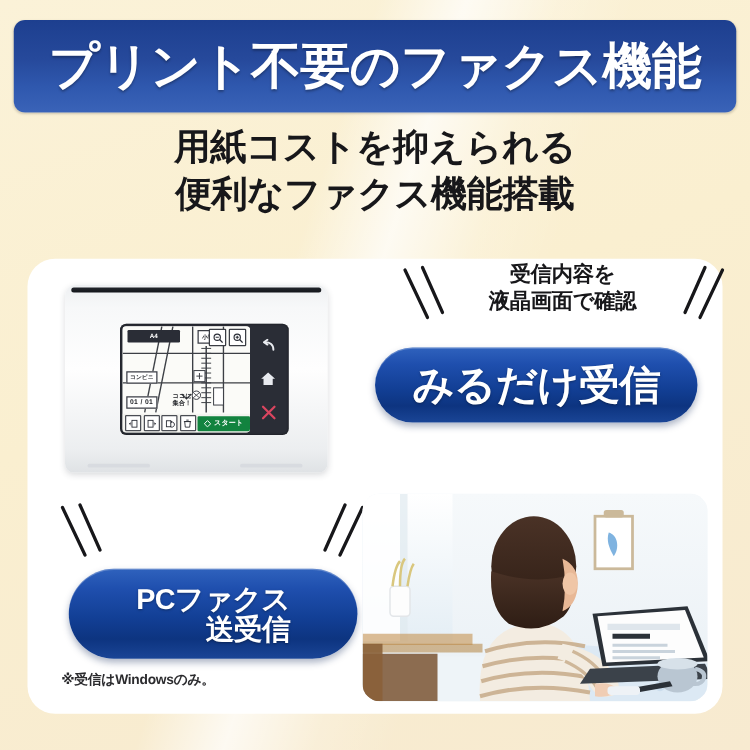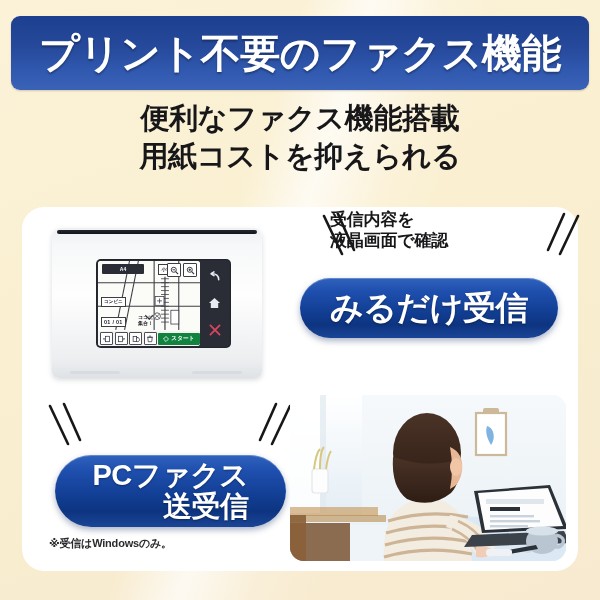--- a/index.html
+++ b/index.html
@@ -108,37 +108,37 @@
     width:11px;height:11px;background:#fff;border:1px solid #4a4d54;border-radius:1px;
     display:flex;align-items:center;justify-content:center;
   }
   .startbtn{
     flex:1;height:12px;background:#12833f;border-radius:1px;color:#fff;
     font-size:5.6px;font-weight:bold;display:flex;align-items:center;
     justify-content:center;gap:2px;letter-spacing:.2px;
   }
 
   
-  .callout{position:absolute;}
+  .callout{position:absolute;text-align:center;}
   .callout-text{
     color:#17171a;font-size:17px;font-weight:bold;line-height:1.22;
     letter-spacing:-.2px;white-space:nowrap;
   }
   .slash{position:absolute;stroke:#17171a;stroke-width:2.6;stroke-linecap:round;}
 
   .pill{
     position:absolute;border-radius:999px;
     background:linear-gradient(180deg,#2f62bd 0%,#1f4fae 22%,#123f95 55%,#0d3480 78%,#1a4596 100%);
     box-shadow:0 3px 6px rgba(18,40,90,.35),inset 0 1px 0 rgba(255,255,255,.25);
     display:flex;align-items:center;justify-content:center;
     color:#fff;font-weight:bold;text-align:right;
     text-shadow:0 1px 2px rgba(0,0,0,.35);
   }
   #pill-miru{left:300px;top:278px;width:258px;height:60px;font-size:33px;letter-spacing:-.5px;}
-  #pill-pcfax{left:55px;top:455px;width:231px;height:72px;font-size:29px;line-height:1.06;letter-spacing:-.5px;}
+  #pill-pcfax{left:55px;top:455px;width:231px;height:72px;font-size:23px;line-height:1.06;letter-spacing:-.5px;}
 
   .note{
     position:absolute;left:49px;top:536px;font-size:11px;font-weight:bold;color:#2b2b2e;
     letter-spacing:-.2px;white-space:nowrap;
   }
 
   
   .photo{
     position:absolute;left:290px;top:395px;width:276px;height:166px;
     border-radius:14px;overflow:hidden;
@@ -149,22 +149,22 @@
 </head>
 <body>
 
 <div id="stage">
 
   <div class="banner">
     <span class="banner-title">プリント不要のファクス機能</span>
   </div>
 
   <div class="subtitle">
+    <div>用紙コストを抑えられる</div>
     <div>便利なファクス機能搭載</div>
-    <div>用紙コストを抑えられる</div>
   </div>
 
   <div class="card"></div>
 
   <div class="printer">
     <div class="printer-topbar"></div>
     <div class="printer-foot"></div>
     <div class="printer-foot r"></div>
 
     <div class="lcd">

